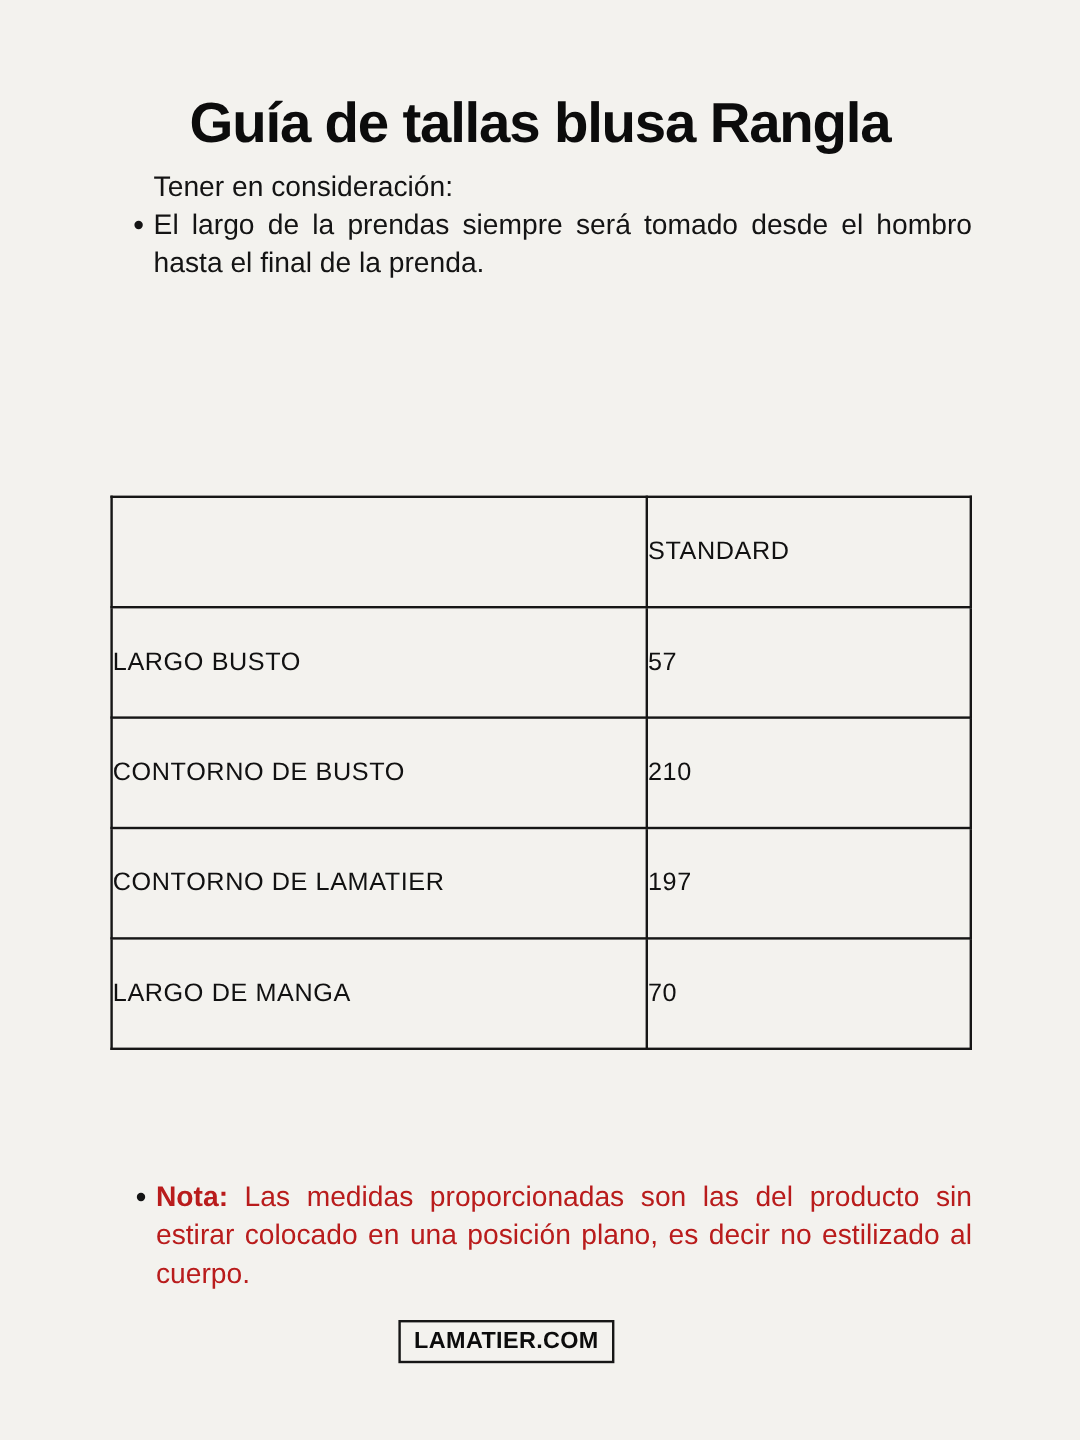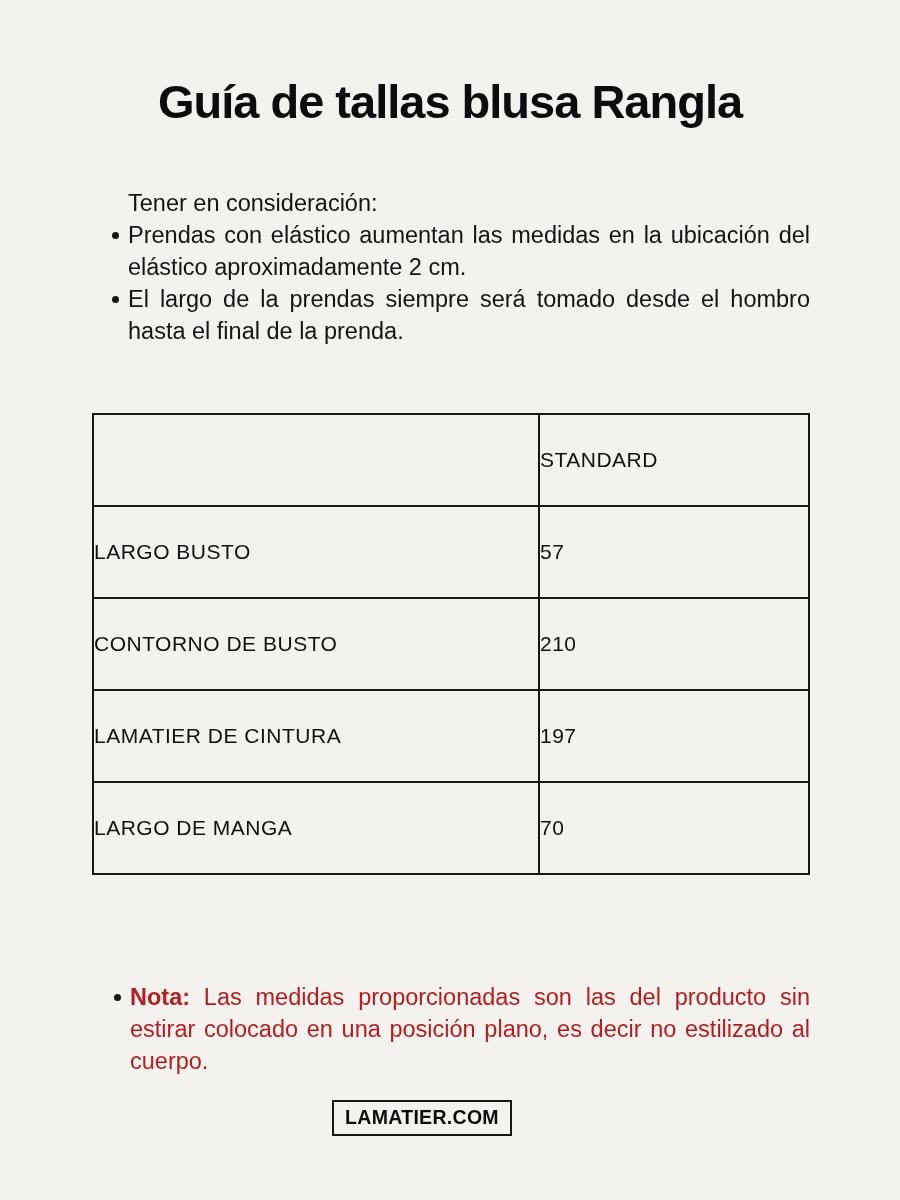--- a/index.html
+++ b/index.html
@@ -29,21 +29,20 @@
 
   
   .intro {
     position: absolute;
     top: 139px;
     left: 110px;
     width: 700px;
     font-size: 23.5px;
     line-height: 32px;
     color: #141414;
-    margin-top: 48px;
   }
   .intro-heading { padding-left: 18px; }
   .bullet-list { margin: 0; padding: 0; list-style: none; }
   .bullet-item {
     position: relative;
     padding-left: 18px;
     text-align: justify;
   }
   .bullet-item::before {
     content: "";
@@ -113,41 +112,40 @@
 </head>
 <body>
 
 <div class="page">
 
   <h1 class="title">Guía de tallas blusa Rangla</h1>
 
   <div class="intro">
     <div class="intro-heading">Tener en consideración:</div>
     <ul class="bullet-list">
-      <li class="bullet-item">Prendas con elástico aumentan las medidas en la ubicación del elástico aproximadamente 2 cm.</li>
       <li class="bullet-item">El largo de la prendas siempre será tomado desde el hombro hasta el final de la prenda.</li>
     </ul>
   </div>
 
   <table class="size-table">
     <tbody>
       <tr>
         <td class="col-label"></td>
         <td class="col-value">STANDARD</td>
       </tr>
       <tr>
         <td>LARGO BUSTO</td>
         <td>57</td>
       </tr>
       <tr>
         <td>CONTORNO DE BUSTO</td>
         <td>210</td>
       </tr>
       <tr>
-        <td>LAMATIER DE CINTURA</td>
+        <td>CONTORNO DE LAMATIER</td>
         <td>197</td>
       </tr>
       <tr>
         <td>LARGO DE MANGA</td>
         <td>70</td>
       </tr>
     </tbody>
   </table>
 
   <div class="note">

